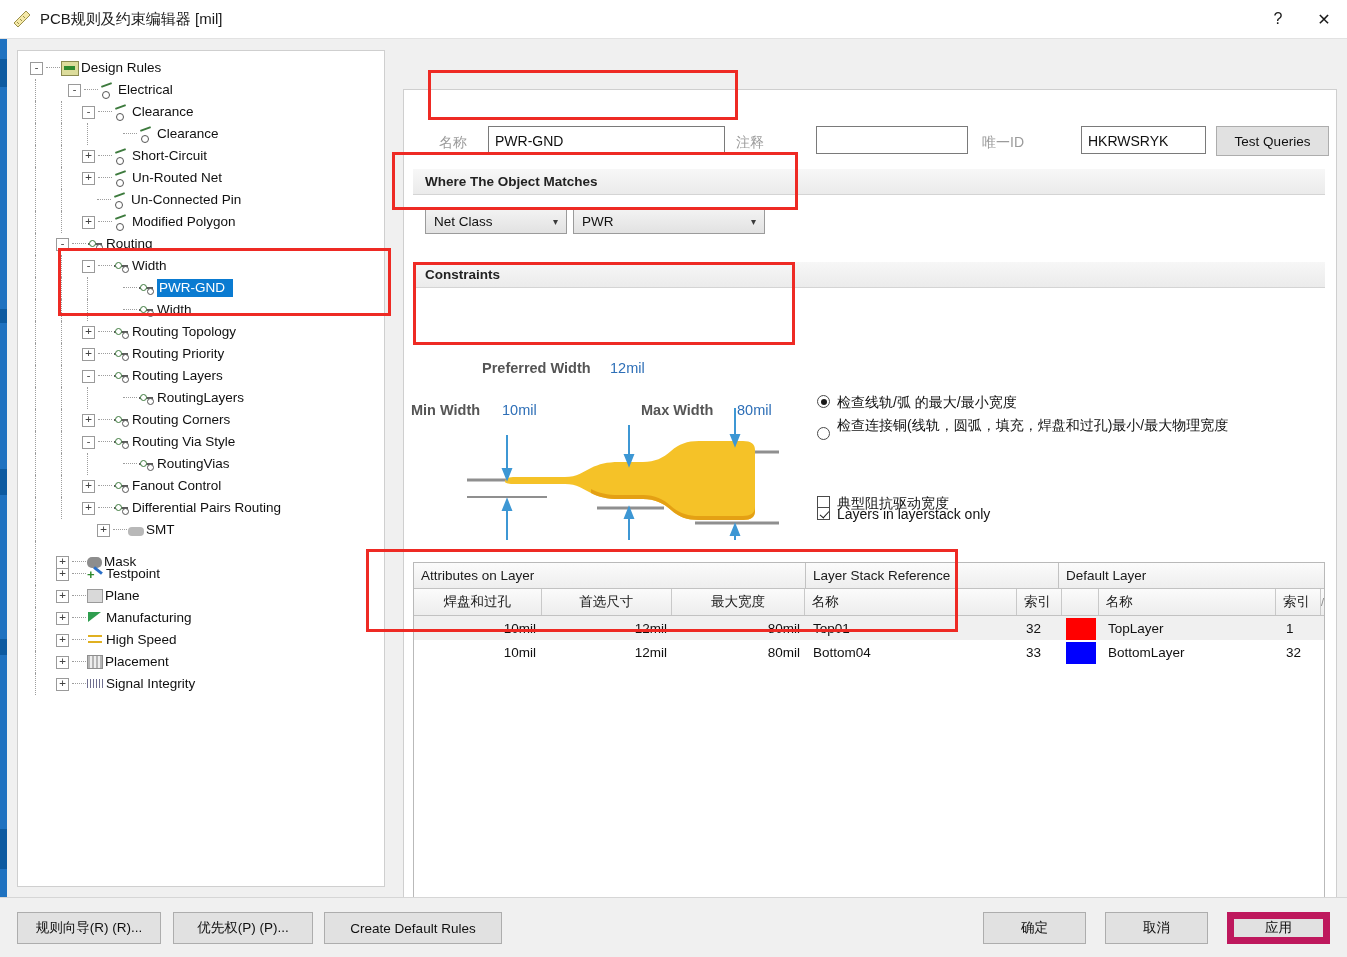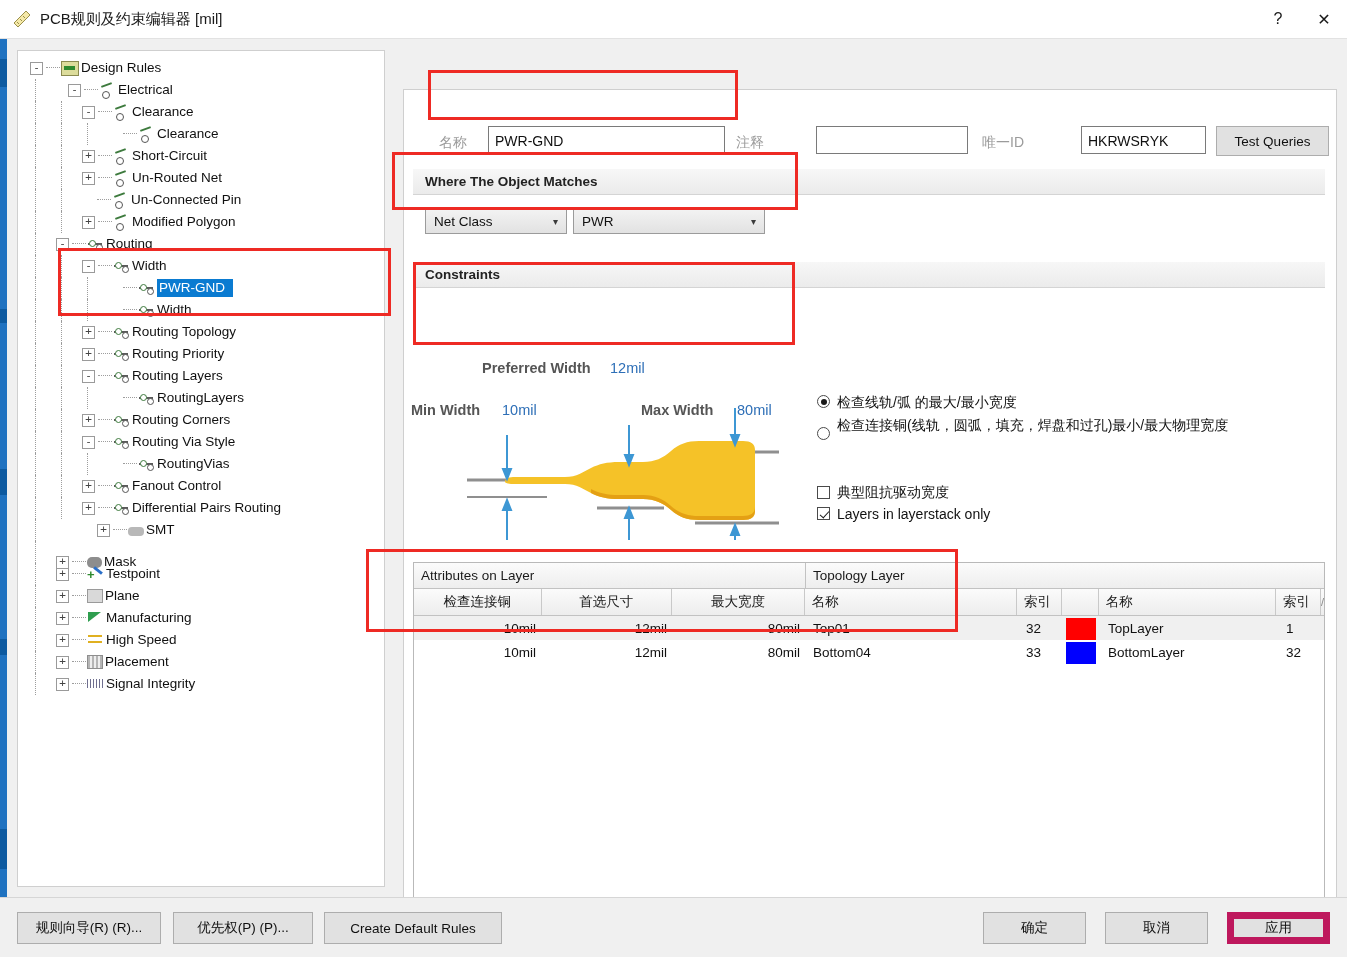--- a/index.html
+++ b/index.html
@@ -447,37 +447,38 @@
     <div class="optrow" style="left:413px;top:303px;width:400px;">
       <span class="radio on"></span>
       <span class="otxt">检查线轨/弧 的最大/最小宽度</span>
     </div>
 
     <div class="optrow" style="left:413px;top:326px;width:420px;">
       <span class="radio" style="margin-top:11px;"></span>
       <span class="otxt">检查连接铜(线轨，圆弧，填充，焊盘和过孔)最小/最大物理宽度</span>
     </div>
 
-    <div class="optrow" style="left:413px;top:394px;width:340px;font-family:Liberation Serif, serif;">
+    <div class="optrow" style="left:413px;top:404px;width:340px;">
       <span class="cbx"></span>
       <span class="otxt">典型阻抗驱动宽度</span>
     </div>
 
     <div class="optrow" style="left:413px;top:415px;width:340px;">
       <span class="cbx on"></span>
       <span class="otxt">Layers in layerstack only</span>
     </div>
 
     <div id="tbl">
       <div class="grp-hdr">
         <div style="width:392px;">Attributes on Layer</div>
-        <div style="width:265px;border-right:none;">Topology Layer</div>
+        <div style="width:253px;">Layer Stack Reference</div>
+        <div style="width:265px;border-right:none;">Default Layer</div>
       </div>
       <div class="col-hdr">
-        <div style="width:128px;">检查连接铜</div>
+        <div style="width:128px;">焊盘和过孔</div>
         <div style="width:131px;">首选尺寸</div>
         <div style="width:133px;">最大宽度</div>
         <div style="width:213px;" class="l">名称</div>
         <div style="width:45px;" class="l">索引</div>
         <div style="width:37px;"></div>
         <div style="width:178px;" class="l">名称</div>
         <div style="width:45px;" class="l">索引</div>
         <div style="width:auto;flex:1;border-right:none;color:#8a8a8a;font-size:11px;">/</div>
       </div>
       <div id="tbl-rows">

